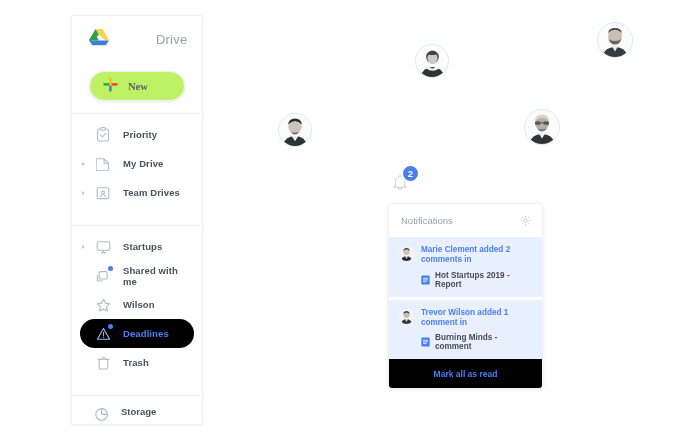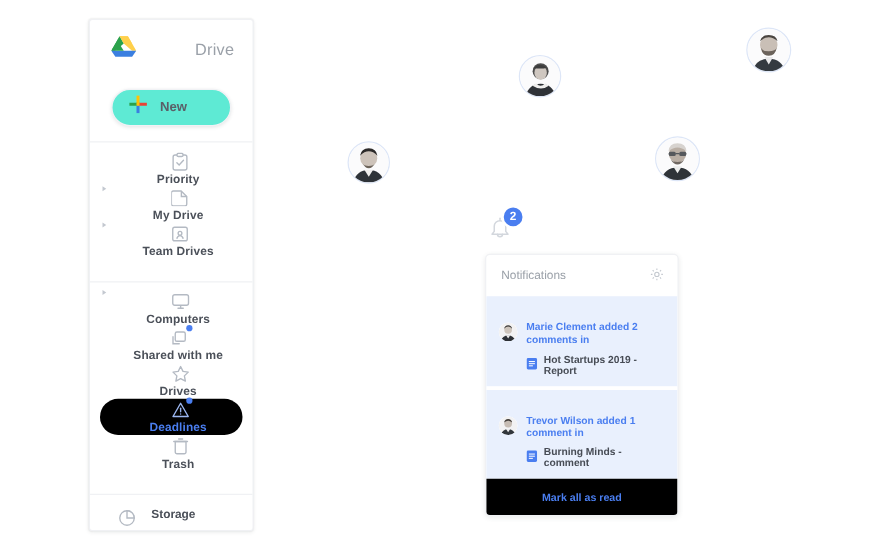--- a/index.html
+++ b/index.html
@@ -42,29 +42,30 @@
     letter-spacing: .2px;
     margin-left: 40px;
   }
 
   
   #new-button {
     margin: 9px auto 0 auto;
     width: 96px;
     height: 30px;
     border-radius: 16px;
-    background: #5eead4;
+    background: #bef264;
     border: 1px solid #f1f2f5;
     box-shadow: 0 1px 3px rgba(60,64,67,0.13);
     display: flex;
     align-items: center;
     gap: 10px;
     padding-left: 13px;
     box-sizing: border-box;
     cursor: pointer;
+    font-family: Liberation Serif, serif;
   }
   #new-button .new-label {
     font-size: 10.5px;
     color: #5a6068;
     font-weight: bold;
   }
 
   .divider {
     height: 1px;
     background: #f0f1f4;
@@ -74,21 +75,20 @@
   .nav-group { padding: 6px 0; }
 
   .nav-item {
     position: relative;
     display: flex;
     align-items: center;
     height: 29px;
     margin: 0 8px;
     border-radius: 15px;
     cursor: pointer;
-    flex-direction: column;
   }
   .nav-item .caret {
     position: absolute;
     left: 2px;
     width: 0; height: 0;
     border-left: 3px solid #c3c8d0;
     border-top: 2.5px solid transparent;
     border-bottom: 2.5px solid transparent;
   }
   .nav-item .nav-icon {
@@ -190,21 +190,21 @@
     align-items: center;
     justify-content: space-between;
     padding: 0 11px 0 12px;
   }
   #notif-header .notif-title {
     font-size: 9.5px;
     color: #9aa0a8;
   }
   .notif-item {
     background: #e9f0fd;
-    padding: 20px 10px 8px 10px;
+    padding: 8px 10px 8px 10px;
     display: flex;
     align-items: flex-start;
     gap: 7px;
     cursor: pointer;
   }
   .notif-item + .notif-item { border-top: 3px solid #ffffff; }
   .notif-avatar {
     width: 15px;
     height: 15px;
     border-radius: 50%;
@@ -324,42 +324,42 @@
 
     <div class="nav-item">
       <span class="caret"></span>
       <span class="nav-icon">
         <svg width="15" height="14" viewBox="0 0 15 14" fill="none" stroke="#b4bac3" stroke-width="1.1">
           <rect x="1.2" y="1.8" width="12.6" height="8.4" rx="1.6"></rect>
           <path d="M5.4 12.6 h4.2" stroke-linecap="round"></path>
           <path d="M7.5 10.2 v2.4"></path>
         </svg>
       </span>
-      <span class="nav-label">Computers</span>
+      <span class="nav-label">Startups</span>
     </div>
 
     <div class="nav-item">
       <span class="nav-icon">
         <svg width="14" height="14" viewBox="0 0 14 14" fill="none" stroke="#b4bac3" stroke-width="1.1">
           <rect x="3.2" y="2.6" width="8" height="7.4" rx="1.3"></rect>
           <path d="M1.4 6.4 v5.6 h5" stroke-linecap="round"></path>
         </svg>
         <span class="dot-badge"></span>
       </span>
       <span class="nav-label">Shared with me</span>
     </div>
 
 
     <div class="nav-item">
       <span class="nav-icon">
         <svg width="15" height="14" viewBox="0 0 15 14" fill="none" stroke="#b4bac3" stroke-width="1.1" stroke-linejoin="round">
           <path d="M7.5 1.2 L9.4 5.1 L13.6 5.7 L10.5 8.7 L11.3 12.9 L7.5 10.9 L3.7 12.9 L4.5 8.7 L1.4 5.7 L5.6 5.1 Z"></path>
         </svg>
       </span>
-      <span class="nav-label">Drives</span>
+      <span class="nav-label">Wilson</span>
     </div>
 
     <div class="nav-item active">
       <span class="nav-icon">
         <svg width="15" height="14" viewBox="0 0 15 14" fill="none" stroke="#9bb6ef" stroke-width="1.1" stroke-linejoin="round">
           <path d="M7.5 1.6 L13.6 12.2 L1.4 12.2 Z"></path>
           <path d="M7.5 5.6 V8.4" stroke-linecap="round"></path>
           <path d="M7.5 10.1 V10.2" stroke-linecap="round"></path>
         </svg>
         <span class="dot-badge"></span>

